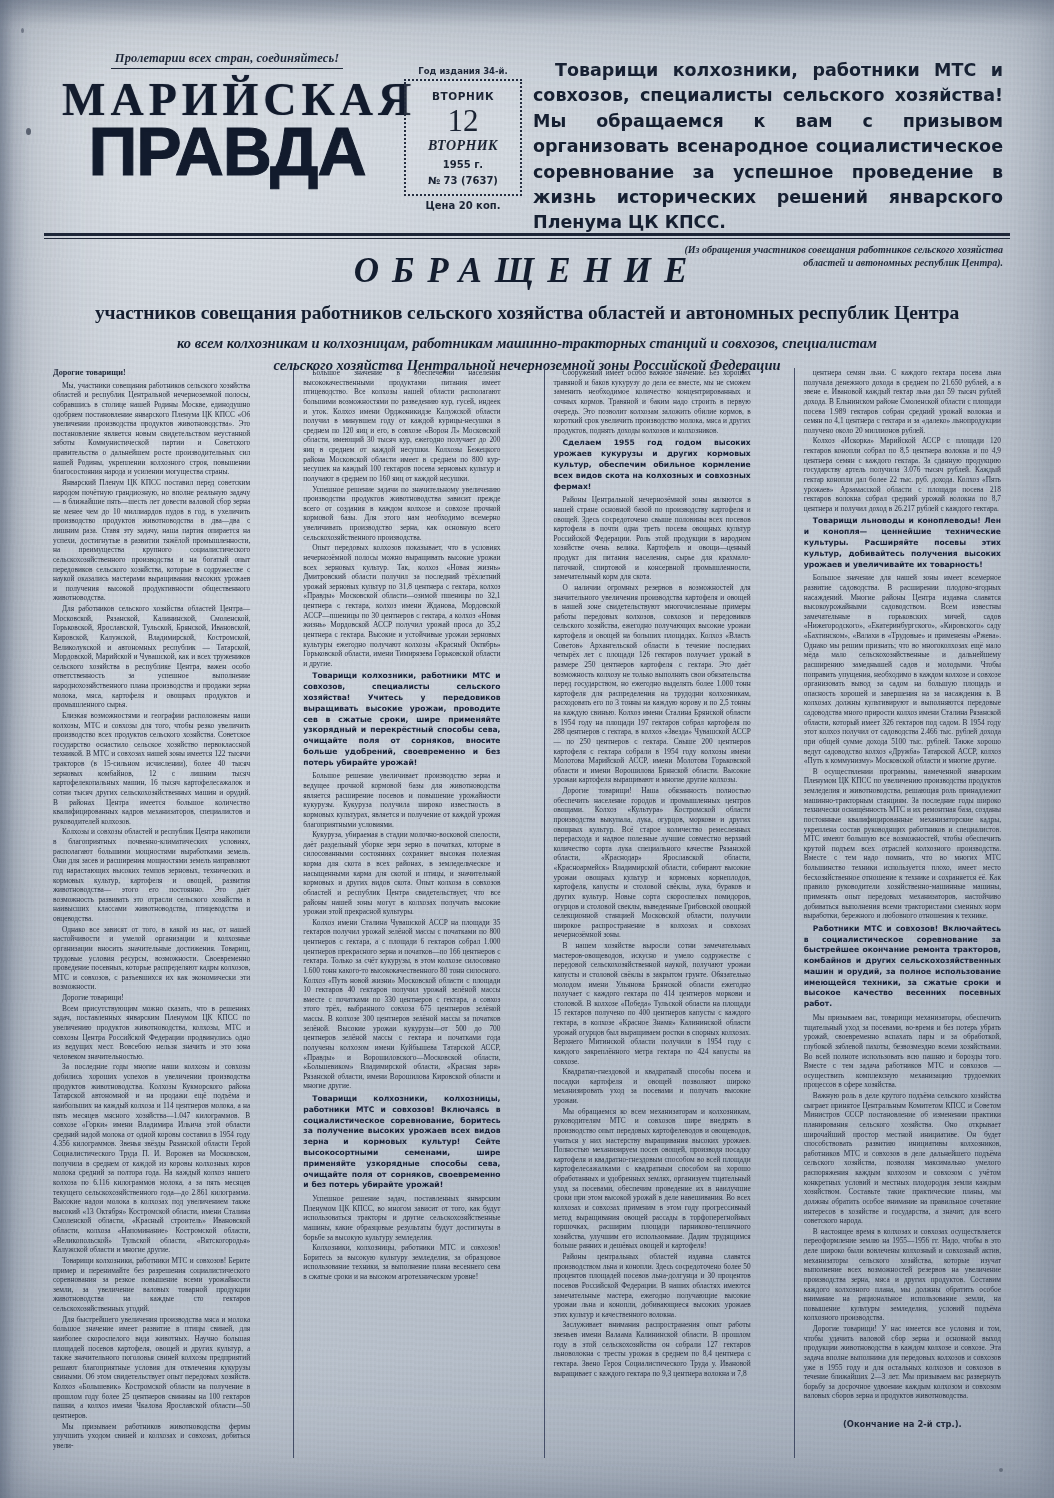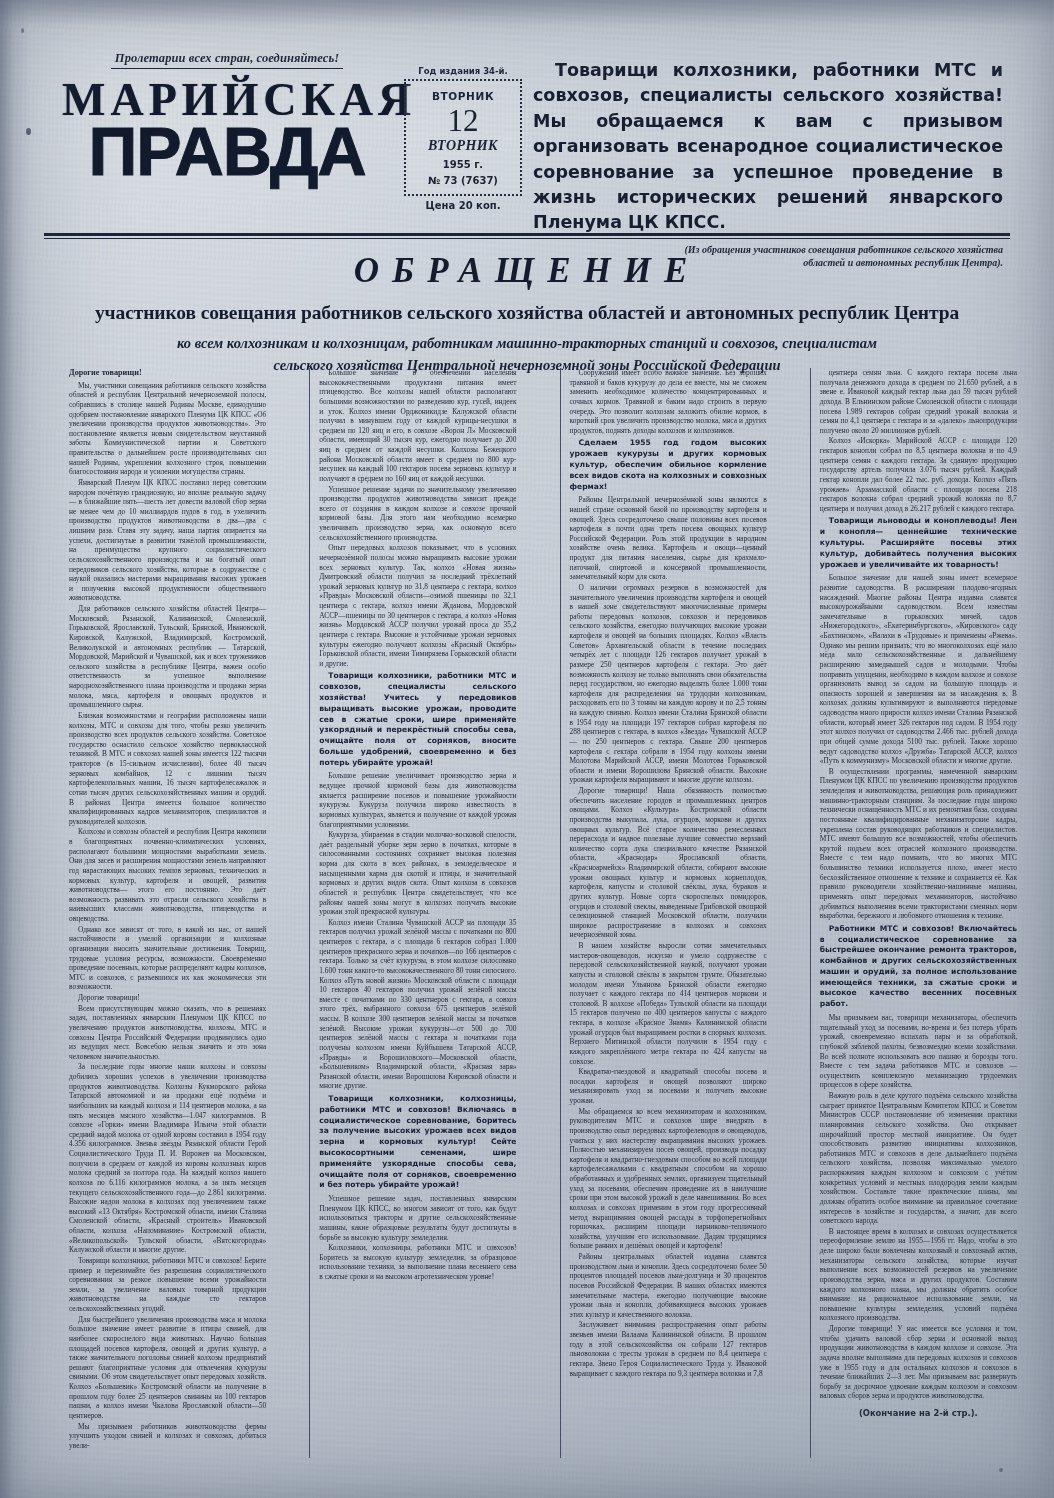--- a/index.html
+++ b/index.html
@@ -115,21 +115,21 @@
     font-weight:700;font-size:19.5px;line-height:1.25;margin-top:10px;
     letter-spacing:-.1px;color:#141e30;
   }
   .h-sub2{
     font-family:"Liberation Serif",serif;
     font-style:italic;font-weight:700;font-size:14.5px;line-height:1.5;margin-top:8px;color:#182234;
   }
 
   
   .body{
-    position:absolute;left:60px;top:368px;width:966px;height:1090px;
+    position:absolute;left:44px;top:368px;width:966px;height:1090px;
     display:flex;
     gap:34px;
   }
   .col{
     flex:1 1 0;padding:0 9px;position:relative;
     box-sizing:border-box;
   }
   .col + .col{border-left:1px solid #46506a;}
   .col p{
     margin:0 0 1px 0;
@@ -140,21 +140,21 @@
     hyphens:auto;word-spacing:.2px;
   }
   .col p.lead{text-indent:0;font-weight:700;font-size:8.2px;margin-bottom:2px;}
   .col p.bold{
     font-family:"DejaVu Sans",sans-serif;
     font-weight:700;font-size:7.6px;line-height:1.42;color:#18223a;
     margin:3px 0 3px 0;
   }
   .col p.end{
     text-align:center;text-indent:0;font-weight:700;
-    font-family:"DejaVu Sans",sans-serif;font-size:8.4px;margin-top:7px;
+    font-family:"DejaVu Sans",sans-serif;font-size:8.4px;margin-top:18px;
   }
   .blur{filter:blur(.16px);}
 </style>
 </head>
 <body>
 
 <div class="page">
 
   <div class="header">
 

